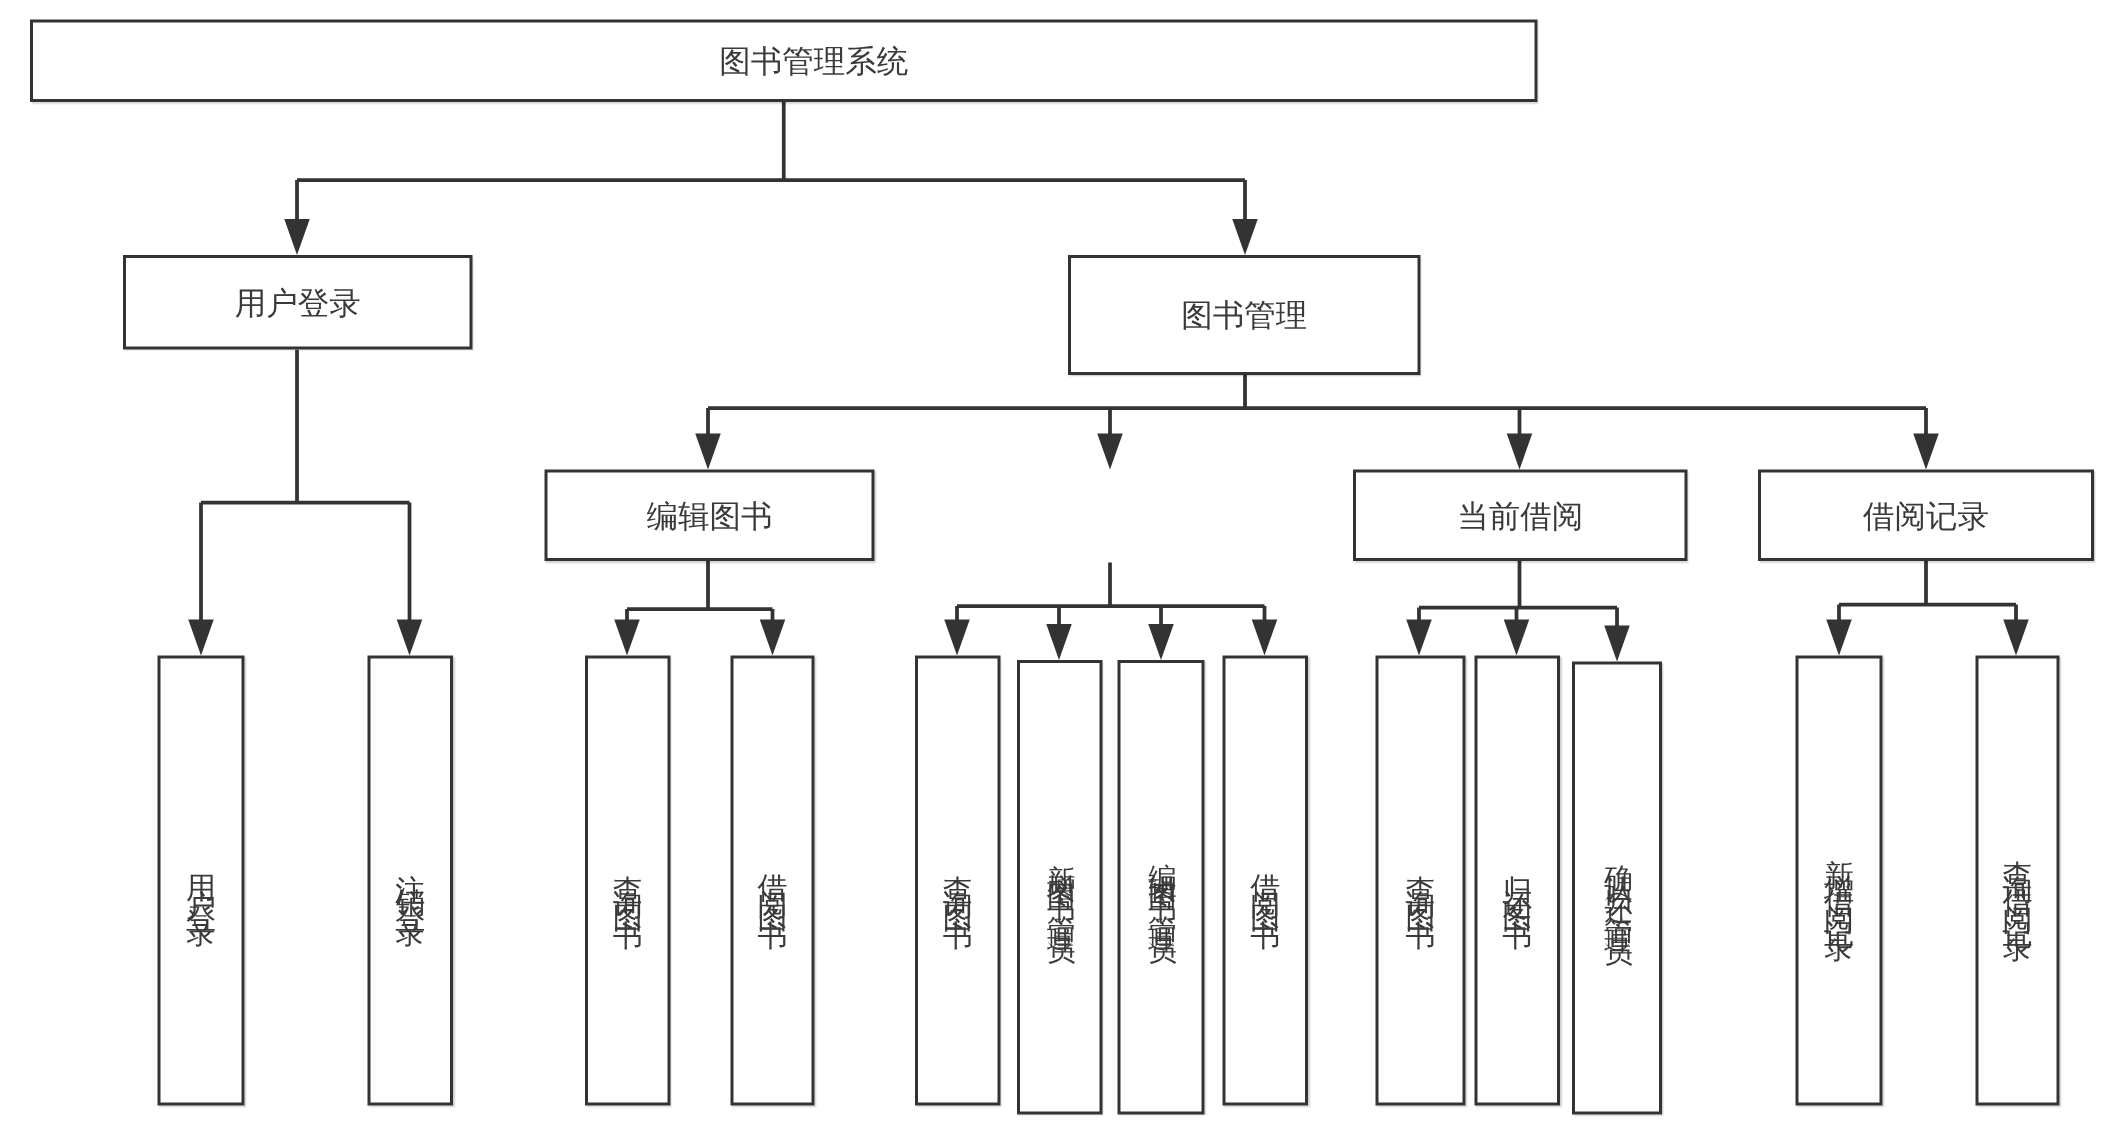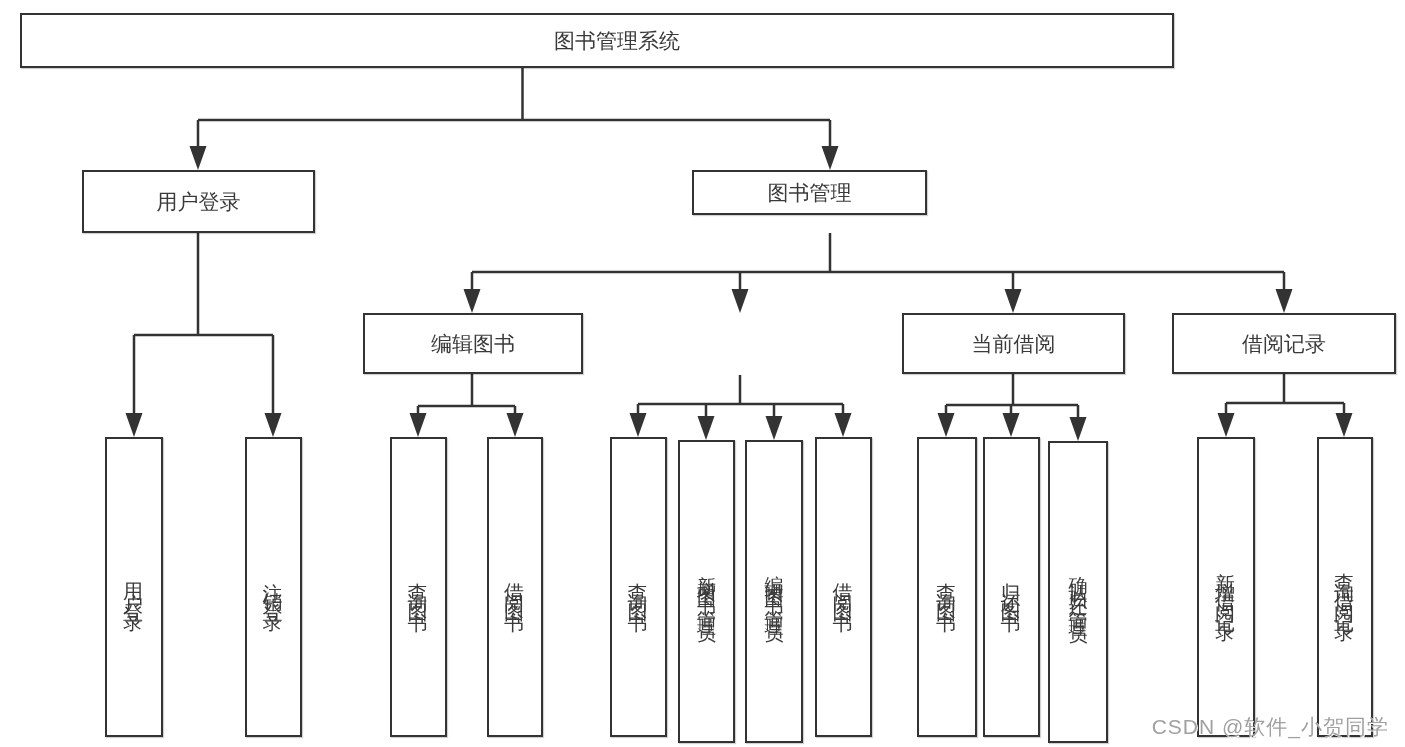--- a/index.html
+++ b/index.html
@@ -39,23 +39,23 @@
     writing-mode: vertical-rl;
     text-orientation: mixed;
     letter-spacing: 10px;
     font-size: 20px;
   }
   .leaf.tight {
     letter-spacing: 7px;
     font-size: 19px;
   }
   
-  #box-root           { left: 20px;   top: 13px;  width: 1154px; height: 55px; padding-left: 40px; }
+  #box-root           { left: 20px;   top: 13px;  width: 1005px; height: 55px; padding-left: 40px; }
   #box-user-login     { left: 82px;   top: 170px; width: 233px;  height: 63px; }
-  #box-book-mgmt      { left: 692px;  top: 170px; width: 235px;  height: 45px; }
+  #box-book-mgmt      { left: 712px;  top: 170px; width: 235px;  height: 80px; }
   #box-new-book       { left: 363px;  top: 313px; width: 220px;  height: 61px; }
   #box-book-borrow    { left: 632px;  top: 313px; width: 216px;  height: 62px; }
   #box-current-borrow { left: 902px;  top: 313px; width: 223px;  height: 61px; }
   #box-borrow-record  { left: 1172px; top: 313px; width: 224px;  height: 61px; }
   
   #leaf-user-login    { left: 105px;  top: 437px; width: 58px; height: 300px; }
   #leaf-logout        { left: 245px;  top: 437px; width: 57px; height: 300px; }
   #leaf-nb-query      { left: 390px;  top: 437px; width: 57px; height: 300px; }
   #leaf-nb-borrow     { left: 487px;  top: 437px; width: 56px; height: 300px; }
   #leaf-bb-query      { left: 610px;  top: 437px; width: 57px; height: 300px; }
@@ -143,14 +143,13 @@
   <div class="node leaf tight" id="leaf-bb-edit">编辑图书（管理员）</div>
   <div class="node leaf" id="leaf-bb-borrow">借阅图书</div>
 
   <div class="node leaf" id="leaf-cb-query">查询图书</div>
   <div class="node leaf" id="leaf-cb-return">归还图书</div>
   <div class="node leaf tight" id="leaf-cb-confirm">确认归还（管理员）</div>
 
   <div class="node leaf" id="leaf-br-add">新增借阅记录</div>
   <div class="node leaf" id="leaf-br-query">查询借阅记录</div>
 
-  <div id="watermark">CSDN @软件_小贺同学</div>
 </div>
 
 </body></html>

